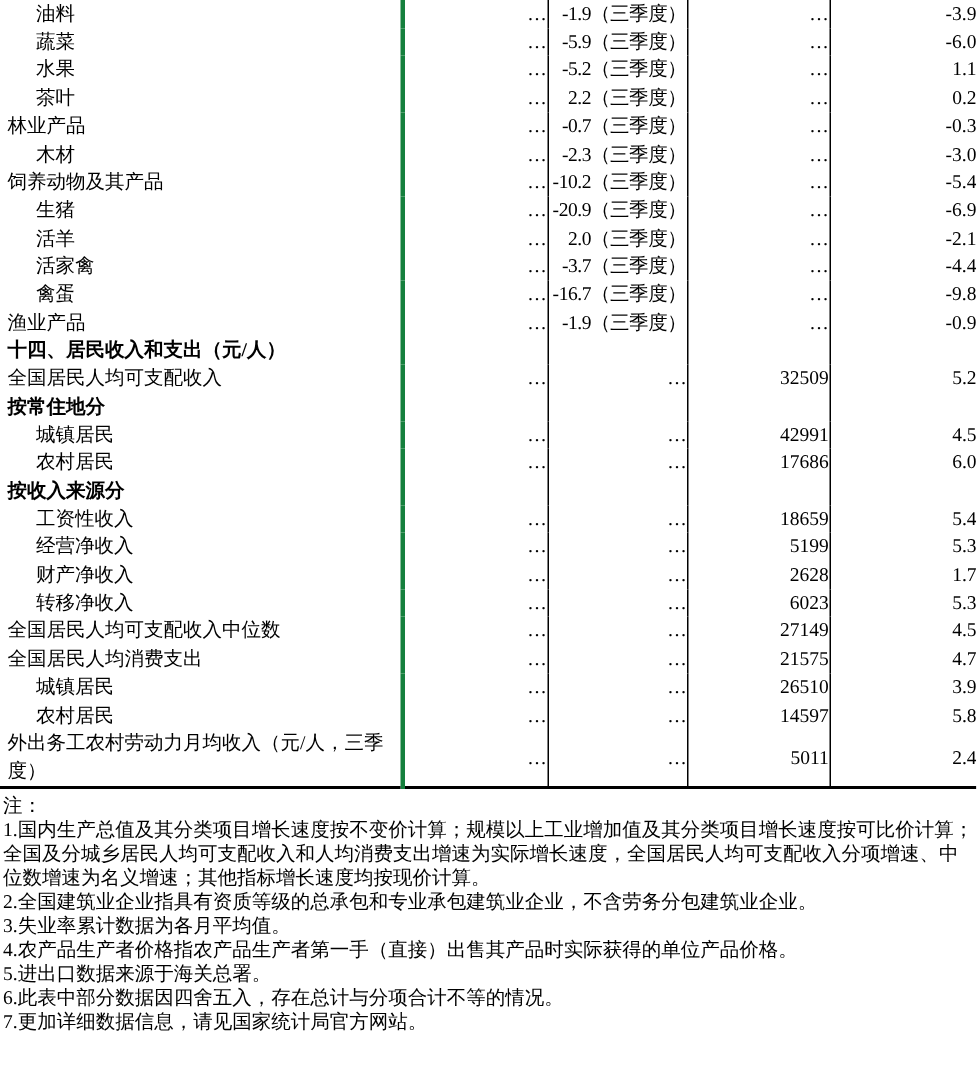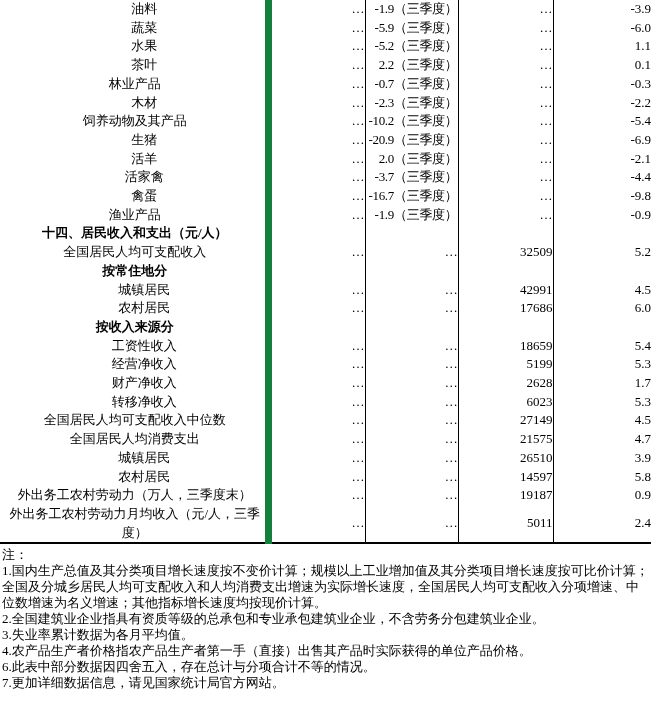--- a/index.html
+++ b/index.html
@@ -19,21 +19,21 @@
     border-bottom: 2px solid #000000;
   }
   table.stat-table td {
     font-size: 13px;
     line-height: 18.7px;
     height: 18.7px;
     padding: 0;
     vertical-align: middle;
     overflow: hidden;
   }
-  td.c1 { text-align: center; border-right: 7px solid #15803d; }
+  td.c1 { text-align: left; border-right: 3px solid #15803d; }
   td.c1.ind0 { padding-left: 5px; margin-top: 16px; }
   td.c1.ind1 { padding-left: 24px; }
   td.c1.bold { font-weight: bold; }
   td.c2, td.c3, td.c4 { border-right: 1px solid #000000; }
   td.c2, td.c3, td.c4, td.c5 { text-align: right; white-space: nowrap; }
   td.c2 { padding-right: 12px; }
   td.c3 { padding-right: 4px; letter-spacing: -0.3px; margin-top: 32px; }
   td.c4 { padding-right: 8px; }
   td.c5 { padding-right: 13px; }
   .notes {
@@ -76,35 +76,35 @@
           <td class="c2">…</td>
           <td class="c3">-5.2（三季度）</td>
           <td class="c4">…</td>
           <td class="c5">1.1</td>
         </tr>
         <tr>
           <td class="c1 ind1">茶叶</td>
           <td class="c2">…</td>
           <td class="c3">2.2（三季度）</td>
           <td class="c4">…</td>
-          <td class="c5">0.1</td>
+          <td class="c5">0.2</td>
         </tr>
         <tr>
           <td class="c1 ind0">林业产品</td>
           <td class="c2">…</td>
           <td class="c3">-0.7（三季度）</td>
           <td class="c4">…</td>
           <td class="c5">-0.3</td>
         </tr>
         <tr>
           <td class="c1 ind1">木材</td>
           <td class="c2">…</td>
           <td class="c3">-2.3（三季度）</td>
           <td class="c4">…</td>
-          <td class="c5">-2.2</td>
+          <td class="c5">-3.0</td>
         </tr>
         <tr>
           <td class="c1 ind0">饲养动物及其产品</td>
           <td class="c2">…</td>
           <td class="c3">-10.2（三季度）</td>
           <td class="c4">…</td>
           <td class="c5">-5.4</td>
         </tr>
         <tr>
           <td class="c1 ind1">生猪</td>
@@ -231,43 +231,37 @@
           <td class="c3">…</td>
           <td class="c4">26510</td>
           <td class="c5">3.9</td>
         </tr>
         <tr>
           <td class="c1 ind1">农村居民</td>
           <td class="c2">…</td>
           <td class="c3">…</td>
           <td class="c4">14597</td>
           <td class="c5">5.8</td>
-        </tr>
-        <tr>
-          <td class="c1 ind0">外出务工农村劳动力（万人，三季度末）</td>
-          <td class="c2">…</td>
-          <td class="c3">…</td>
-          <td class="c4">19187</td>
-          <td class="c5">0.9</td>
         </tr>
         <tr>
           <td class="c1 ind0">外出务工农村劳动力月均收入（元/人，三季度）</td>
           <td class="c2">…</td>
           <td class="c3">…</td>
           <td class="c4">5011</td>
           <td class="c5">2.4</td>
         </tr>
       </tbody>
   </table>
 
   <div class="notes">
     <div class="note-line">注：</div>
     <div id="notes-list">
         <div class="note-line">1.国内生产总值及其分类项目增长速度按不变价计算；规模以上工业增加值及其分类项目增长速度按可比价计算；全国及分城乡居民人均可支配收入和人均消费支出增速为实际增长速度，全国居民人均可支配收入分项增速、中位数增速为名义增速；其他指标增长速度均按现价计算。</div>
         <div class="note-line">2.全国建筑业企业指具有资质等级的总承包和专业承包建筑业企业，不含劳务分包建筑业企业。</div>
         <div class="note-line">3.失业率累计数据为各月平均值。</div>
         <div class="note-line">4.农产品生产者价格指农产品生产者第一手（直接）出售其产品时实际获得的单位产品价格。</div>
+        <div class="note-line">5.进出口数据来源于海关总署。</div>
         <div class="note-line">6.此表中部分数据因四舍五入，存在总计与分项合计不等的情况。</div>
         <div class="note-line">7.更加详细数据信息，请见国家统计局官方网站。</div>
       </div>
   </div>
 
 </div>
 
 </body></html>

